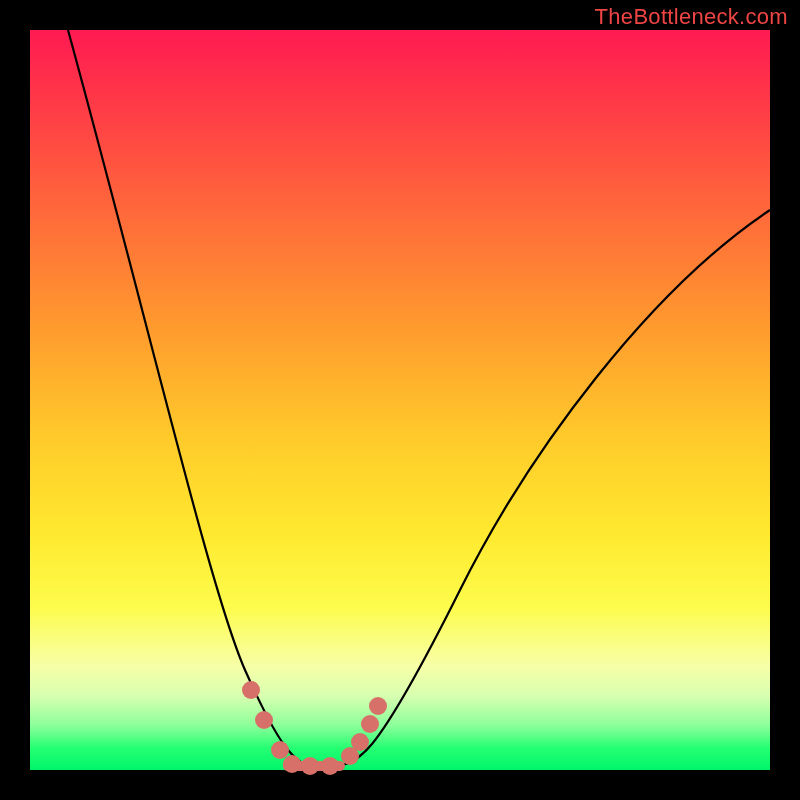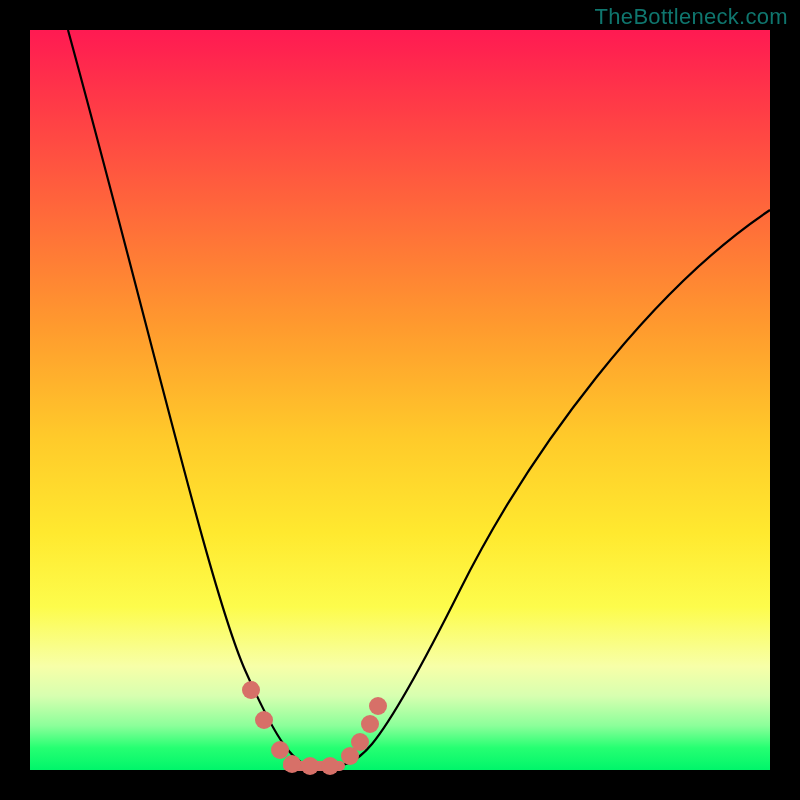--- a/index.html
+++ b/index.html
@@ -31,21 +31,21 @@
       #d7ffb0 90%,
       #8cff9a 94%,
       #26ff72 97%,
       #00f56a 100%
     );
   }
   .watermark {
     position: absolute;
     top: 4px;
     right: 12px;
-    color: #0f766e;
+    color: #ef4444;
     font-size: 22px;
     font-weight: 500;
     letter-spacing: 0.3px;
     user-select: none;
   }
   svg.curve {
     position: absolute;
     left: 30px;
     top: 30px;
     width: 740px;

